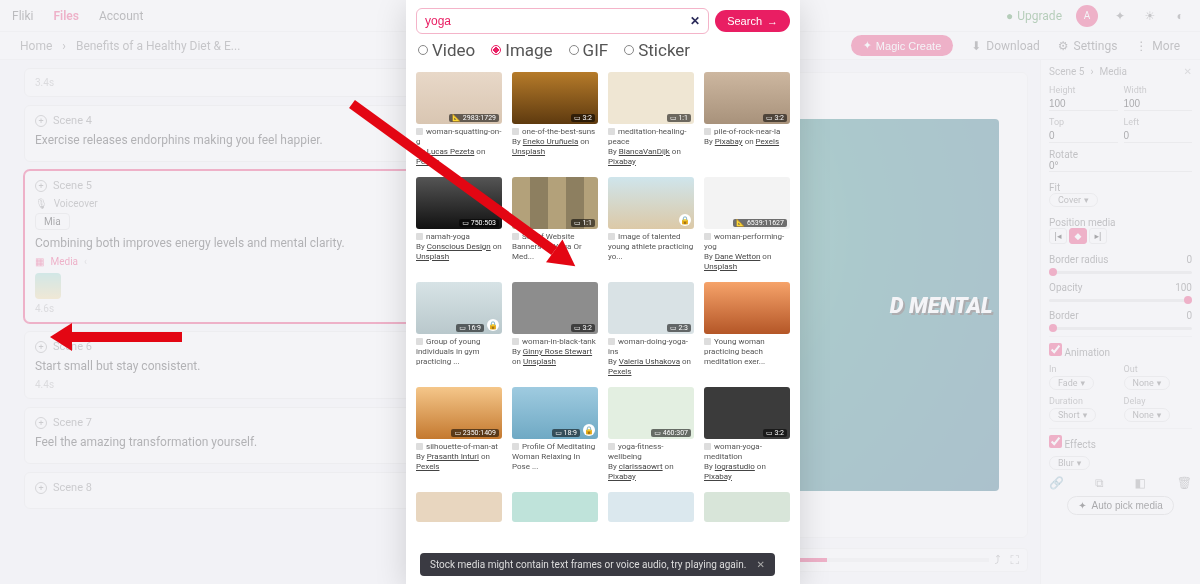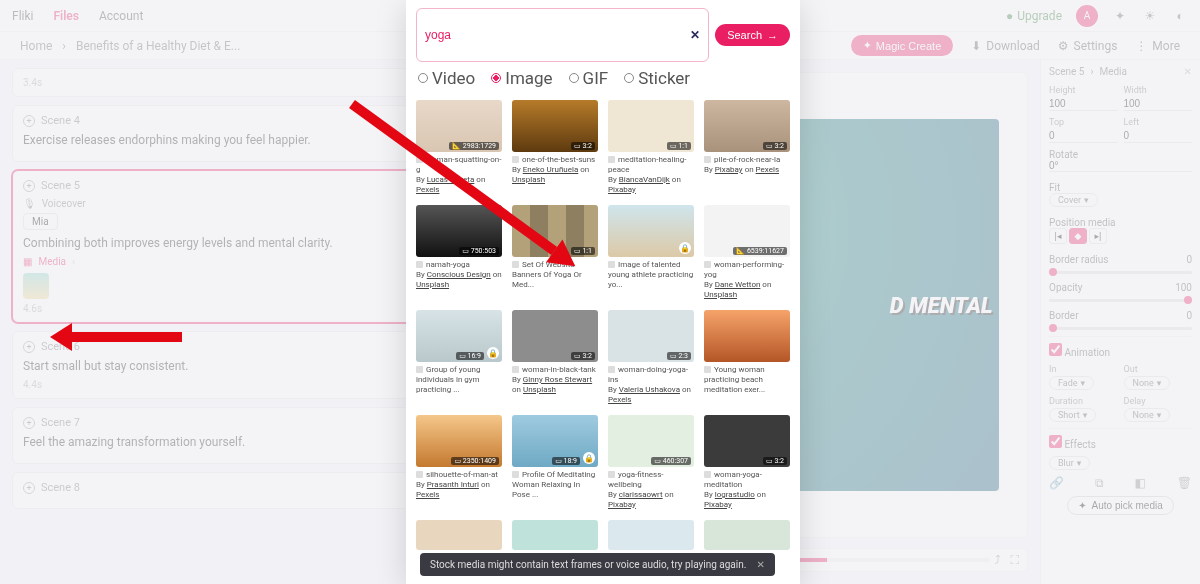--- a/index.html
+++ b/index.html
@@ -17,21 +17,21 @@
 
     
     .breadcrumb { height: 28px; background: #fff; border-bottom: 1px solid #eee; display: flex; align-items: center; padding: 0 20px; gap: 10px; font-size: 12px; color: #666; justify-content:space-between;}
     .bc-left { display:flex; align-items:center; gap:10px; }
     .btn-magic { background: #e91e63; color: #fff; border: none; border-radius: 16px; padding: 4px 12px; font-size: 11px; display: flex; align-items: center; gap: 4px; }
     .bc-right { display:flex; align-items:center; gap:18px; color:#555; }
     .bc-link { display:flex; align-items:center; gap:5px; font-size:12px; }
 
     
     .main { display: flex; height: calc(584px - 60px); }
-    .col-left { width: 447px; padding: 8px 6px 8px 12px; overflow-y: auto; }
+    .col-left { width: 447px; padding: 8px 6px 8px 24px; overflow-y: auto; }
     .col-mid { flex: 1; padding: 12px; display:flex; flex-direction:column; }
     .col-right { width: 160px; background: #fff; border-left: 1px solid #eee; padding: 6px 8px; font-size: 10px; color:#555; overflow-y:auto;}
 
     
     .scene { background: #fff; border: 1px solid #e8e8e8; border-radius: 6px; margin-bottom: 8px; padding: 8px 10px; }
     .scene.active { border-color: #e91e63; box-shadow: 0 0 0 1px #e91e63; }
     .scene-head { font-size: 11px; color: #777; margin-bottom: 6px; display:flex; align-items:center; gap:6px;}
     .scene-head .plus{ width:12px;height:12px;border-radius:50%;border:1px solid #999;display:inline-flex;align-items:center;justify-content:center;font-size:9px;}
     .scene-text { font-size: 12px; color: #222; margin-bottom: 6px; }
     .scene-meta { font-size: 10px; color: #aaa; }
@@ -69,21 +69,21 @@
     .right-iconrow{ display:flex; gap:8px; color:#888; font-size:12px; justify-content:space-between; margin:6px 0;}
     .divider{ height:1px; background:#eee; margin:6px 0;}
     .rp-header{ display:flex; align-items:center; gap:6px; font-size:10px; color:#666; margin-bottom:8px;}
     .rp-close{ margin-left:auto; color:#aaa; cursor:pointer;}
 
     
     .dim { position:absolute; inset:0; background:rgba(240,240,244,0.7); z-index:5; pointer-events:none;}
     .modal { position:absolute; left:406px; top:0; width:394px; height:584px; background:#fff; z-index:20; box-shadow:0 6px 30px rgba(0,0,0,.15); display:flex; flex-direction:column; }
     .modal-top{ padding:8px 10px 4px; }
     .searchwrap{ display:flex; gap:6px; align-items:center;}
-    .searchbox{ flex:1; display:flex; align-items:center; border:1px solid #f4b4c9; border-radius:6px; padding:19px 8px; }
+    .searchbox{ flex:1; display:flex; align-items:center; border:1px solid #f4b4c9; border-radius:6px; padding:5px 8px; }
     .searchbox input{ flex:1; border:none; outline:none; font-size:12px; color:#e91e63;}
     .searchbox .clr{ color:#2b2b5a; font-weight:bold; cursor:pointer;}
     .btn-search{ background:#e91e63; color:#fff; border:none; border-radius:14px; padding:5px 12px; font-size:11px; display:flex; align-items:center; gap:5px;}
     .tabs{ display:flex; gap:16px; padding:6px 2px 8px; font-size:17px; color:#555;}
     .radio{ display:flex; align-items:center; gap:4px;}
     .rdot{ width:10px;height:10px;border-radius:50%;border:1.5px solid #888; display:inline-block;}
     .rdot.active{ border-color:#e91e63; background:radial-gradient(circle,#e91e63 45%, transparent 50%);}
     .grid{ flex:1; overflow-y:auto; padding:0 10px 10px; }
     .grow{ display:grid; grid-template-columns:repeat(4, 1fr); gap:10px; margin-bottom:10px;}
     .thumb{ position:relative; }

